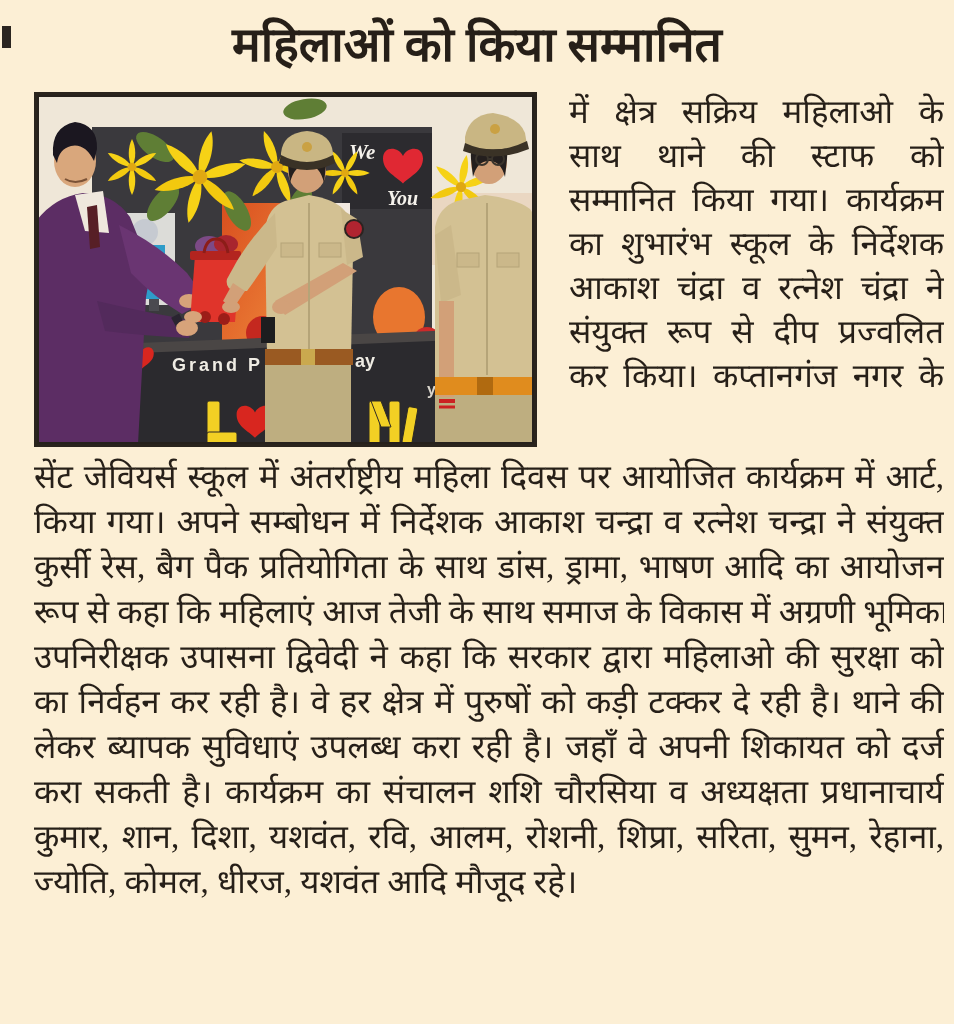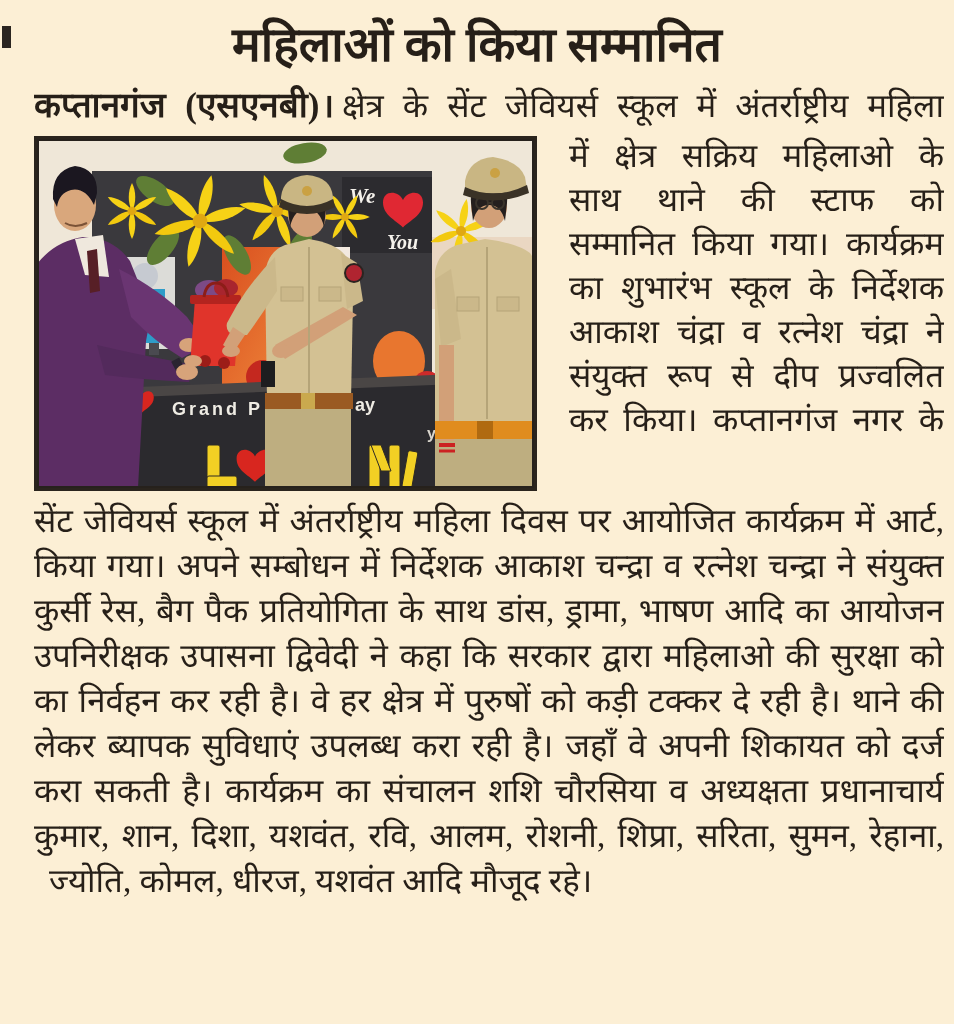--- a/index.html
+++ b/index.html
@@ -33,34 +33,33 @@
   .photo-frame{
     flex:none;width:497px;height:349px;
     border:3px solid #2a241d;background:#d946ef;
     box-sizing:content-box;margin-top:2px;
   }
   .photo-frame svg{display:block;}
   .right-col{flex:1;min-width:0;padding-top:0px;}
   .right-col .ln{line-height:44px;}
   .body-lines{margin-top:8px;}
   .body-lines .ln{line-height:45px;}
-  .ln.lastln{text-align-last:left;margin-left:15px;}
+  .ln.lastln{text-align-last:left;}
 </style>
 </head>
 <body>
 
 <div class="page">
 
   <div class="artifact"></div>
 
   <h1 class="headline">महिलाओं को किया सम्मानित</h1>
 
   <div class="article">
 
-    <div class="ln lead"><span class="dateline">कप्तानगंज (एसएनबी)</span><span class="sep">।</span><span>क्षेत्र के सेंट जेवियर्स स्कूल में अंतर्राष्ट्रीय महिला</span></div>
 
     <div class="wrap-row">
 
       <div class="photo-frame">
         <svg viewBox="0 0 497 349" width="497" height="349" xmlns="http://www.w3.org/2000/svg">
           <defs>
             <g id="flower">
               <path d="M0 0 C7 -12 7 -32 0 -45 C-7 -32 -7 -12 0 0 Z" fill="#f6d216"></path>
               <path transform="rotate(60)" d="M0 0 C7 -12 7 -32 0 -45 C-7 -32 -7 -12 0 0 Z" fill="#f6d216"></path>
               <path transform="rotate(120)" d="M0 0 C7 -12 7 -32 0 -45 C-7 -32 -7 -12 0 0 Z" fill="#f2c90f"></path>
@@ -239,20 +238,21 @@
         <div class="ln">आकाश चंद्रा व रत्नेश चंद्रा ने</div>
         <div class="ln">संयुक्त रूप से दीप प्रज्वलित</div>
         <div class="ln">कर किया। कप्तानगंज नगर के</div>
       </div>
     </div>
 
     <div class="body-lines">
       <div class="ln">सेंट जेवियर्स स्कूल में अंतर्राष्ट्रीय महिला दिवस पर आयोजित कार्यक्रम में आर्ट,</div>
       <div class="ln">किया गया। अपने सम्बोधन में निर्देशक आकाश चन्द्रा व रत्नेश चन्द्रा ने संयुक्त</div>
       <div class="ln">कुर्सी रेस, बैग पैक प्रतियोगिता के साथ डांस, ड्रामा, भाषण आदि का आयोजन</div>
+      <div class="ln">रूप से कहा कि महिलाएं आज तेजी के साथ समाज के विकास में अग्रणी भूमिका</div>
       <div class="ln">उपनिरीक्षक उपासना द्विवेदी ने कहा कि सरकार द्वारा महिलाओ की सुरक्षा को</div>
       <div class="ln">का निर्वहन कर रही है। वे हर क्षेत्र में पुरुषों को कड़ी टक्कर दे रही है। थाने की</div>
       <div class="ln">लेकर ब्यापक सुविधाएं उपलब्ध करा रही है। जहाँ वे अपनी शिकायत को दर्ज</div>
       <div class="ln">करा सकती है। कार्यक्रम का संचालन शशि चौरसिया व अध्यक्षता प्रधानाचार्य</div>
       <div class="ln">कुमार, शान, दिशा, यशवंत, रवि, आलम, रोशनी, शिप्रा, सरिता, सुमन, रेहाना,</div>
       <div class="ln lastln">ज्योति, कोमल, धीरज, यशवंत आदि मौजूद रहे।</div>
     </div>
 
   </div>
 </div>

